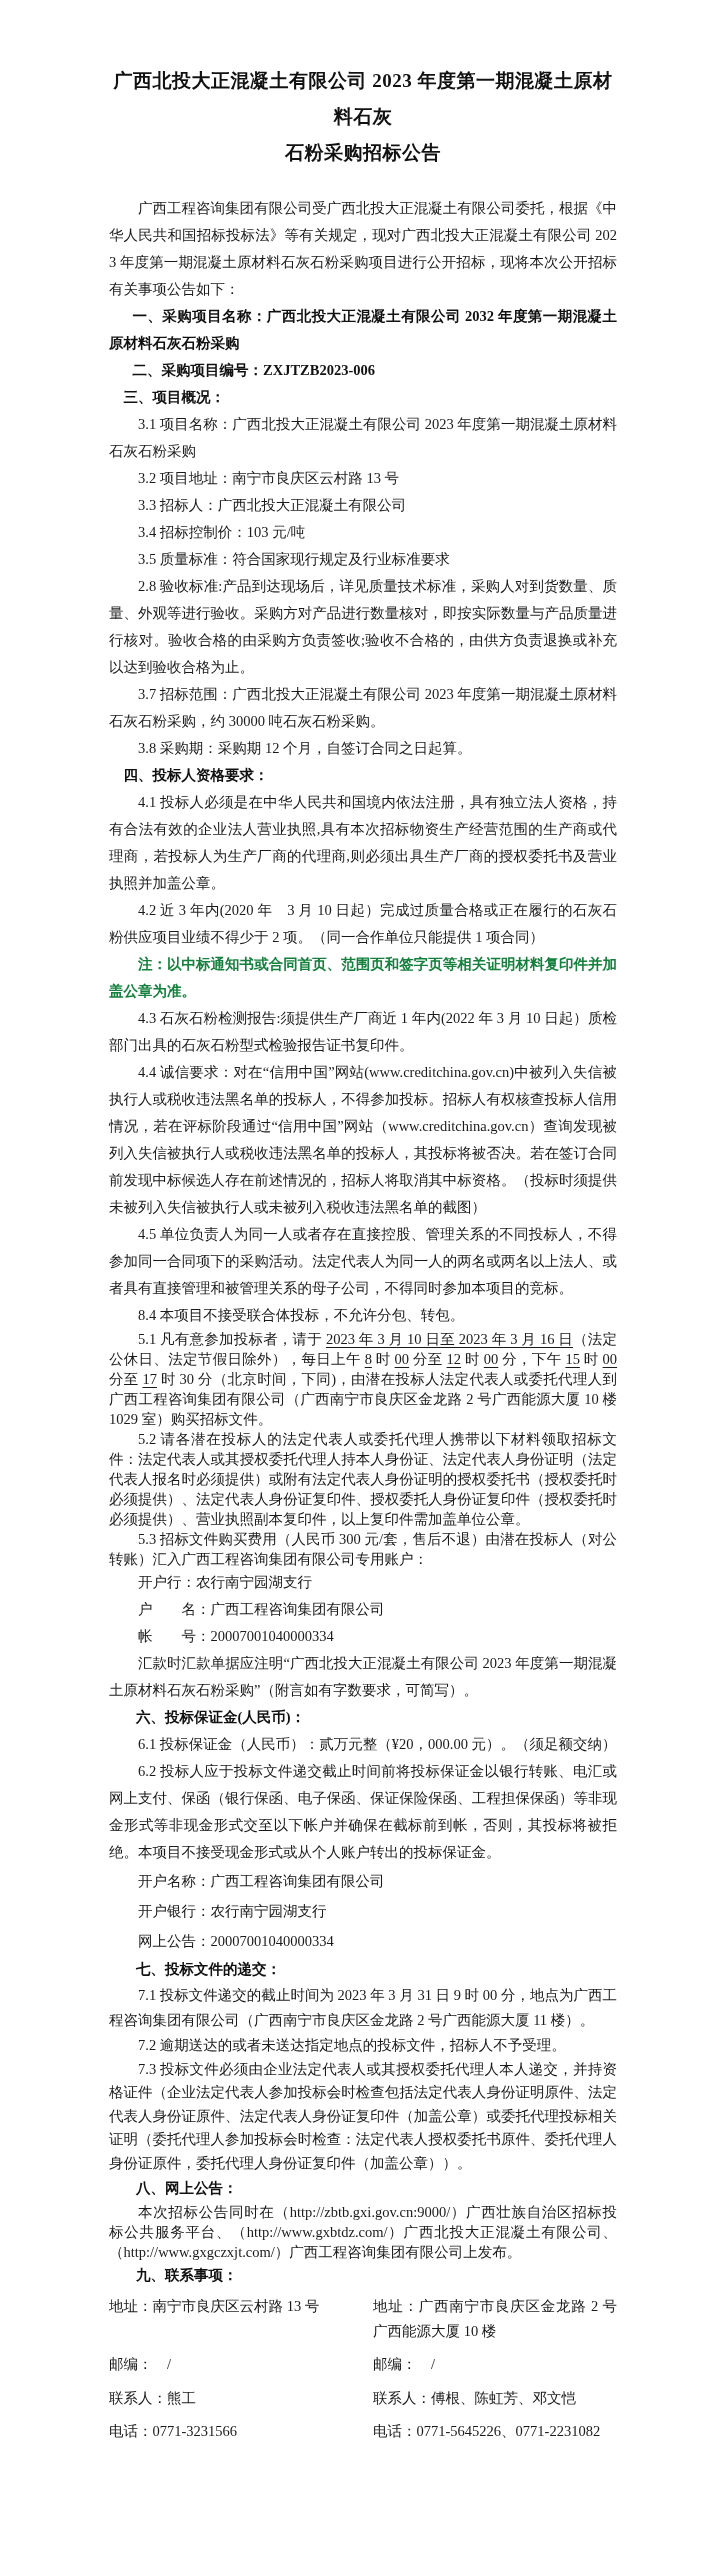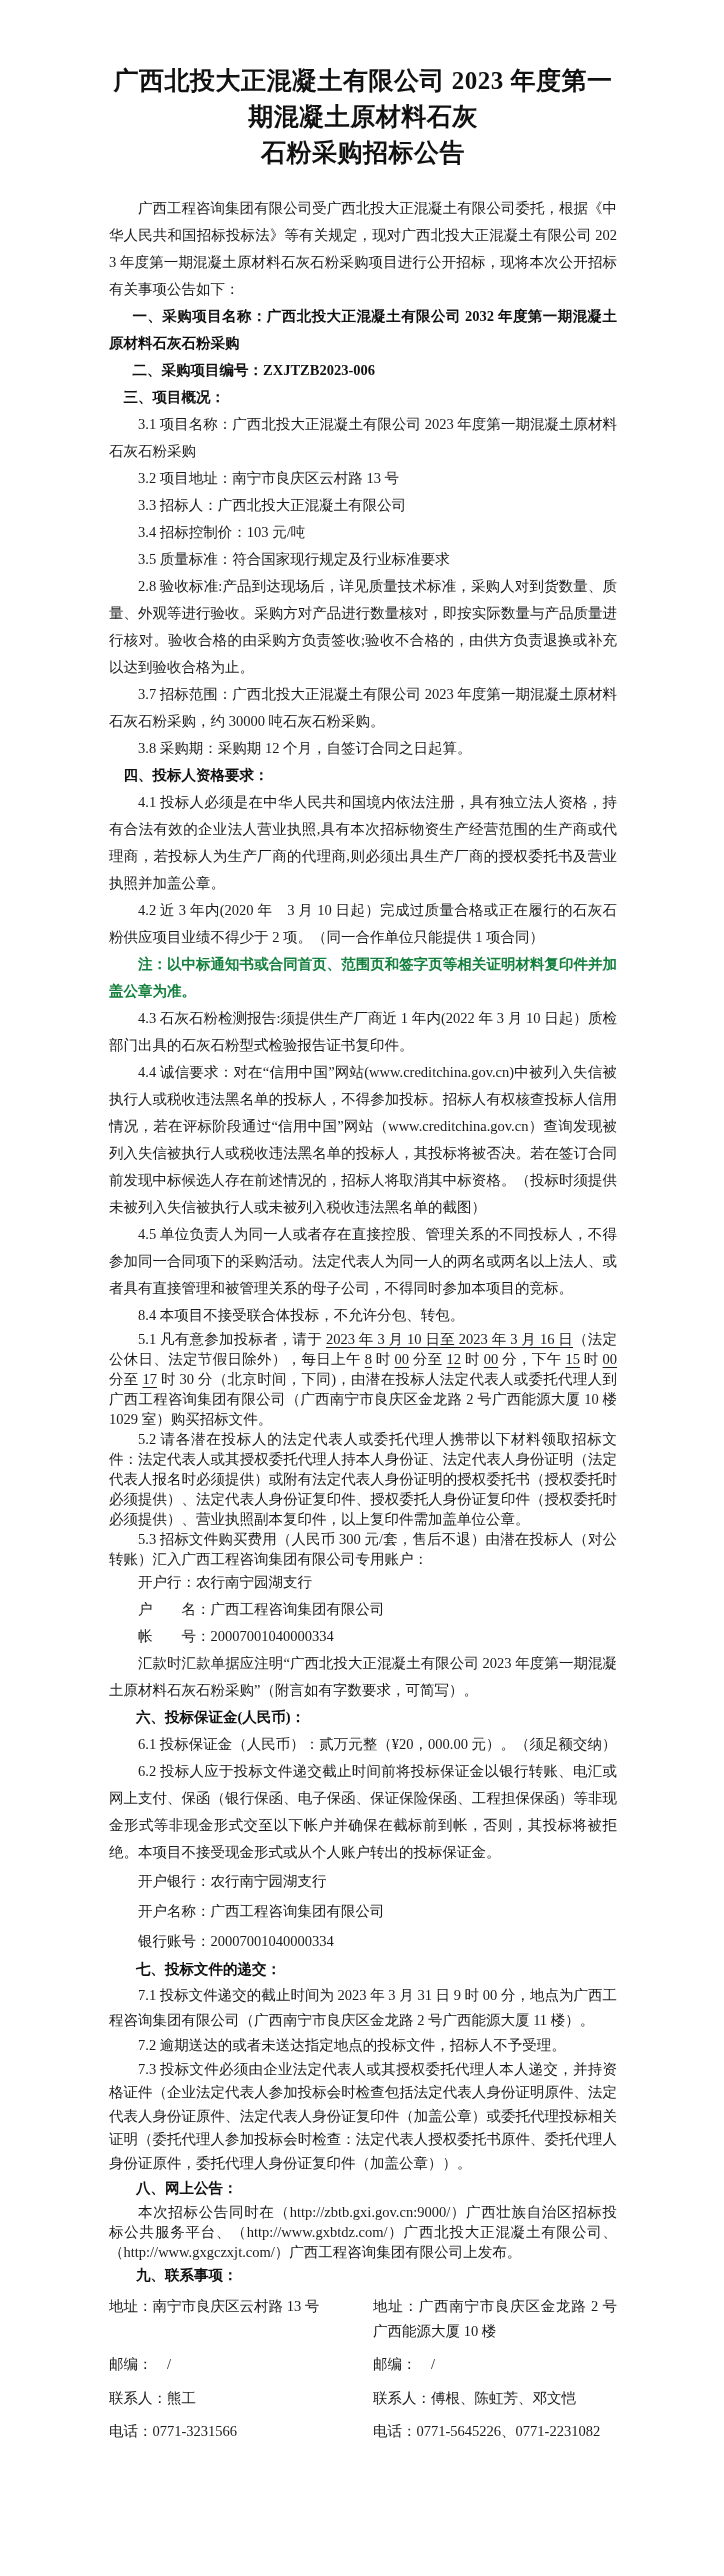--- a/index.html
+++ b/index.html
@@ -9,21 +9,21 @@
     margin:0 auto;
     background:#ffffff;
     box-sizing:border-box;
     padding:63px 107px 0 109px;
     font-family:"Liberation Serif","DejaVu Serif",serif;
     color:#1a1a1a;
     font-size:14.5px;
     overflow:hidden;
   }
   .doc-title {
-    font-size:25px;
+    font-size:19px;
     font-weight:bold;
     text-align:center;
     line-height:36px;
     letter-spacing:0.5px;
     margin-bottom:23.5px;
     color:#111;
   }
   .blk { text-align:justify; word-break:break-all; }
   .p     { line-height:27px; text-indent:29px; }
   .tight { line-height:20px; text-indent:29px; }
@@ -74,23 +74,23 @@
       <div class="blk tight"><span>5.1 凡有意参加投标者，请于 </span><span class="u">2023 年 3 月 10 日至 2023 年 3 月 16 日</span><span>（法定公休日、法定节假日除外），每日上午 </span><span class="u">8</span><span> 时 </span><span class="u">00</span><span> 分至 </span><span class="u">12</span><span> 时 </span><span class="u">00</span><span> 分，下午 </span><span class="u">15</span><span> 时 </span><span class="u">00</span><span> 分至 </span><span class="u">17</span><span> 时 30 分（北京时间，下同)，由潜在投标人法定代表人或委托代理人到广西工程咨询集团有限公司（广西南宁市良庆区金龙路 2 号广西能源大厦 10 楼 1029 室）购买招标文件。</span></div>
       <div class="blk tight">5.2 请各潜在投标人的法定代表人或委托代理人携带以下材料领取招标文件：法定代表人或其授权委托代理人持本人身份证、法定代表人身份证明（法定代表人报名时必须提供）或附有法定代表人身份证明的授权委托书（授权委托时必须提供）、法定代表人身份证复印件、授权委托人身份证复印件（授权委托时必须提供）、营业执照副本复印件，以上复印件需加盖单位公章。</div>
       <div class="blk tight">5.3 招标文件购买费用（人民币 300 元/套，售后不退）由潜在投标人（对公转账）汇入广西工程咨询集团有限公司专用账户：</div>
       <div class="blk p">开户行：农行南宁园湖支行</div>
       <div class="blk p">户　　名：广西工程咨询集团有限公司</div>
       <div class="blk p">帐　　号：20007001040000334</div>
       <div class="blk p">汇款时汇款单据应注明“广西北投大正混凝土有限公司 2023 年度第一期混凝土原材料石灰石粉采购”（附言如有字数要求，可简写）。</div>
       <div class="blk h i30">六、投标保证金(人民币)：</div>
       <div class="blk p">6.1 投标保证金（人民币）：贰万元整（¥20，000.00 元）。（须足额交纳）</div>
       <div class="blk p">6.2 投标人应于投标文件递交截止时间前将投标保证金以银行转账、电汇或网上支付、保函（银行保函、电子保函、保证保险保函、工程担保保函）等非现金形式等非现金形式交至以下帐户并确保在截标前到帐，否则，其投标将被拒绝。本项目不接受现金形式或从个人账户转出的投标保证金。</div>
+      <div class="blk p sp">开户名称：广西工程咨询集团有限公司</div>
       <div class="blk p sp">开户银行：农行南宁园湖支行</div>
-      <div class="blk p sp">开户名称：广西工程咨询集团有限公司</div>
-      <div class="blk p sp">银行账号：20007001040000334</div>
+      <div class="blk p sp">网上公告：20007001040000334</div>
       <div class="blk h i30">七、投标文件的递交：</div>
       <div class="blk mid">7.1 投标文件递交的截止时间为 2023 年 3 月 31 日 9 时 00 分，地点为广西工程咨询集团有限公司（广西南宁市良庆区金龙路 2 号广西能源大厦 11 楼）。</div>
       <div class="blk mid">7.2 逾期送达的或者未送达指定地点的投标文件，招标人不予受理。</div>
       <div class="blk mid2">7.3 投标文件必须由企业法定代表人或其授权委托代理人本人递交，并持资格证件（企业法定代表人参加投标会时检查包括法定代表人身份证明原件、法定代表人身份证原件、法定代表人身份证复印件（加盖公章）或委托代理投标相关证明（委托代理人参加投标会时检查：法定代表人授权委托书原件、委托代理人身份证原件，委托代理人身份证复印件（加盖公章））。</div>
       <div class="blk h i30">八、网上公告：</div>
       <div class="blk tight">本次招标公告同时在（http://zbtb.gxi.gov.cn:9000/）广西壮族自治区招标投标公共服务平台、（http://www.gxbtdz.com/）广西北投大正混凝土有限公司、（http://www.gxgczxjt.com/）广西工程咨询集团有限公司上发布。</div>
       <div class="blk h i30">九、联系事项：</div>
     </div>
 
   <div class="contacts" id="contacts">

